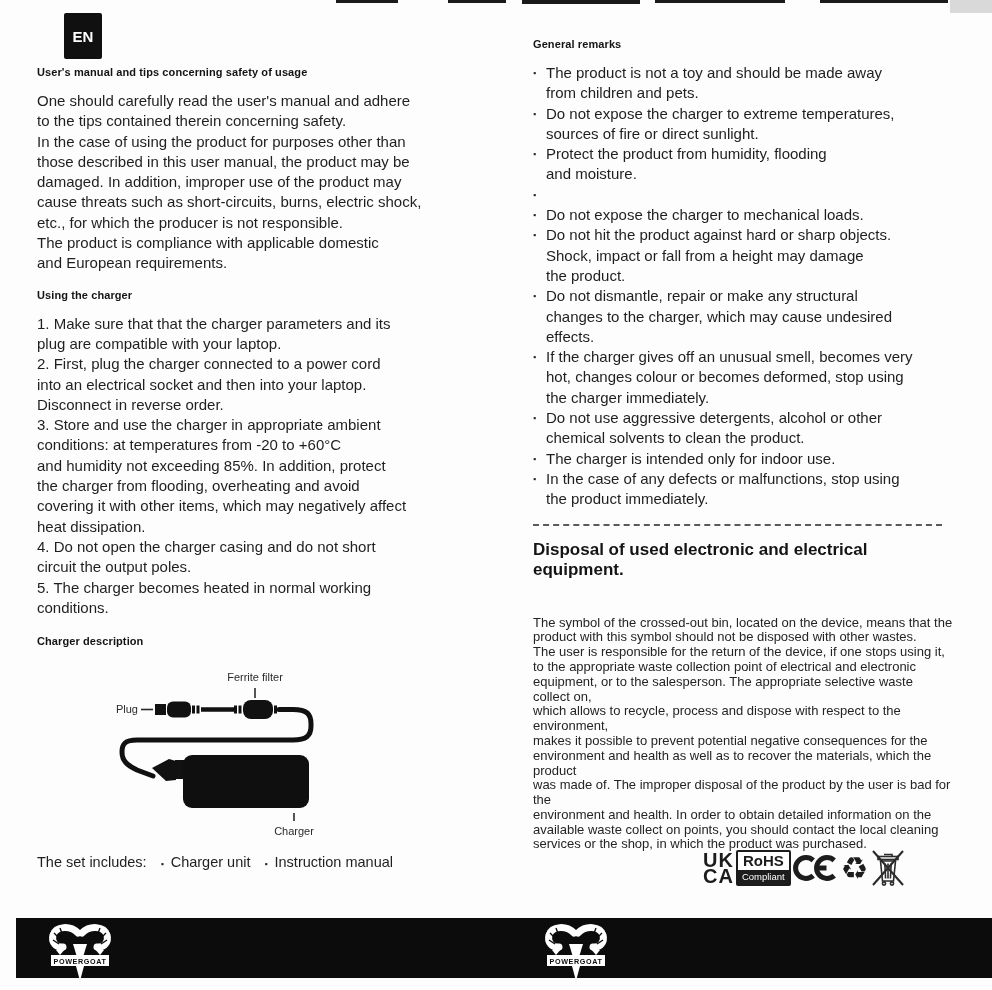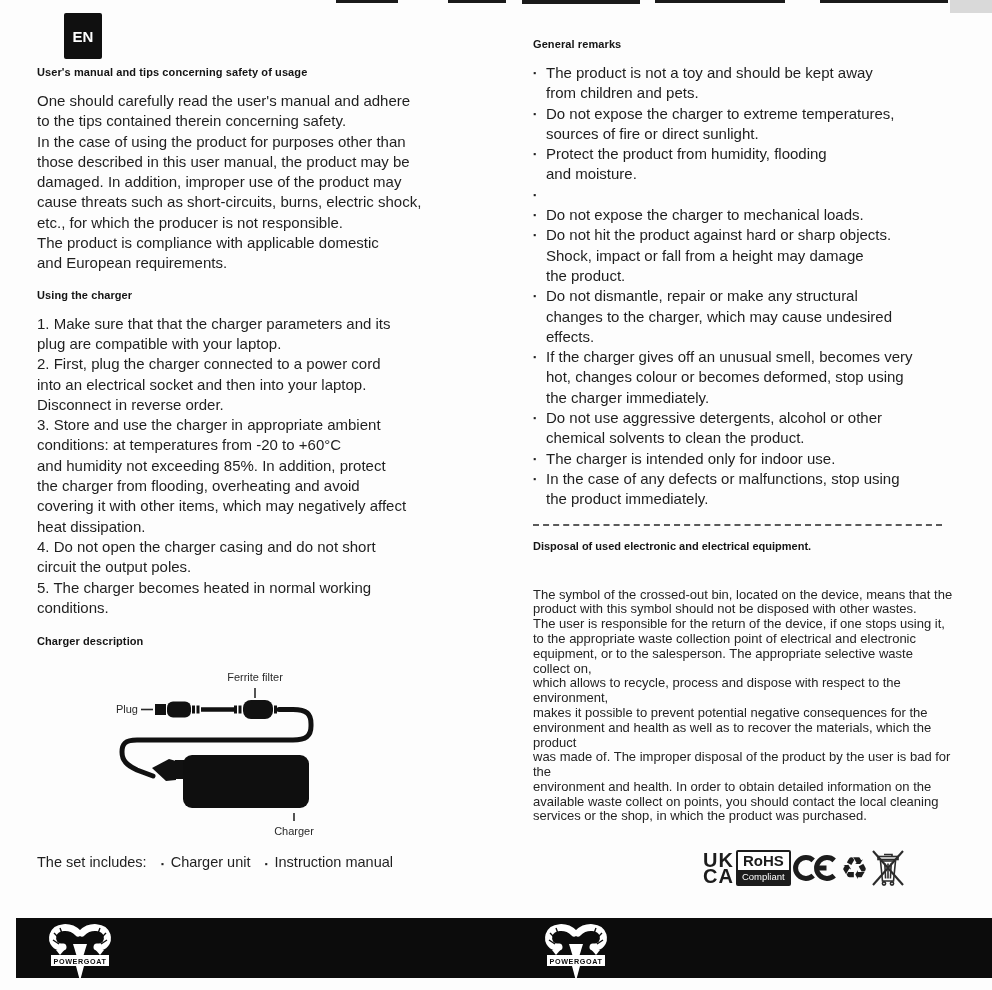--- a/index.html
+++ b/index.html
@@ -12,21 +12,21 @@
   .smudge{position:absolute;background:#c9c9c9;opacity:.7;}
   .en-badge{
     position:absolute;left:36px;top:13px;width:38px;height:46px;
     background:#101010;color:#fff;font-weight:700;font-size:15px;
     display:flex;align-items:center;justify-content:center;border-radius:2px;margin-left:28px;
   }
   .col{position:absolute;}
   .col-left{left:37px;top:66px;width:436px;}
   .col-right{left:533px;top:38px;width:414px;}
   h2{margin:0 0 13px 0;font-size:11px;font-weight:700;color:#141414;letter-spacing:.1px;}
-  h3{margin:14px 0 6px 0;font-size:11px;font-weight:700;color:#141414;}
+  h3{margin:14px 0 6px 0;font-size:17px;font-weight:700;color:#141414;}
   .mt{margin-top:15px;}
   .mt2{margin-top:17px;}
   .bodytext{font-size:15px;line-height:20.3px;color:#1f1f1f;}
   .pre{white-space:pre-line;}
   p{margin:0 0 0 0;}
   .remarks{list-style:none;margin:0;padding:0;font-size:15px;line-height:20.3px;}
   .remarks li{display:flex;margin:0;}
   .bullet{flex:none;width:13px;font-size:8.5px;line-height:20.3px;transform:translateY(-0.5px);color:#1f1f1f;}
   .inc .bullet{display:inline-block;width:auto;margin:0 7px 0 10px;}
   .dashes{margin-top:14px;width:409px;border-top:2px dashed #5a5a5a;height:0;}
@@ -127,21 +127,21 @@
     <span class="inc"><span class="bullet">▪</span><span>Charger unit</span></span>
     <span class="inc"><span class="bullet">▪</span><span>Instruction manual</span></span>
   </div>
 </div>
 
 <div class="col col-right">
   <h2>General remarks</h2>
   <ul class="remarks">
     <li>
         <span class="bullet">▪</span>
-        <span class="pre">The product is not a toy and should be kept away
+        <span class="pre">The product is not a toy and should be made away
 from children and pets.</span>
       </li>
     <li>
         <span class="bullet">▪</span>
         <span class="pre">Do not expose the charger to extreme temperatures,
 sources of fire or direct sunlight.</span>
       </li>
     <li>
         <span class="bullet">▪</span>
         <span class="pre">Protect the product from humidity, flooding

